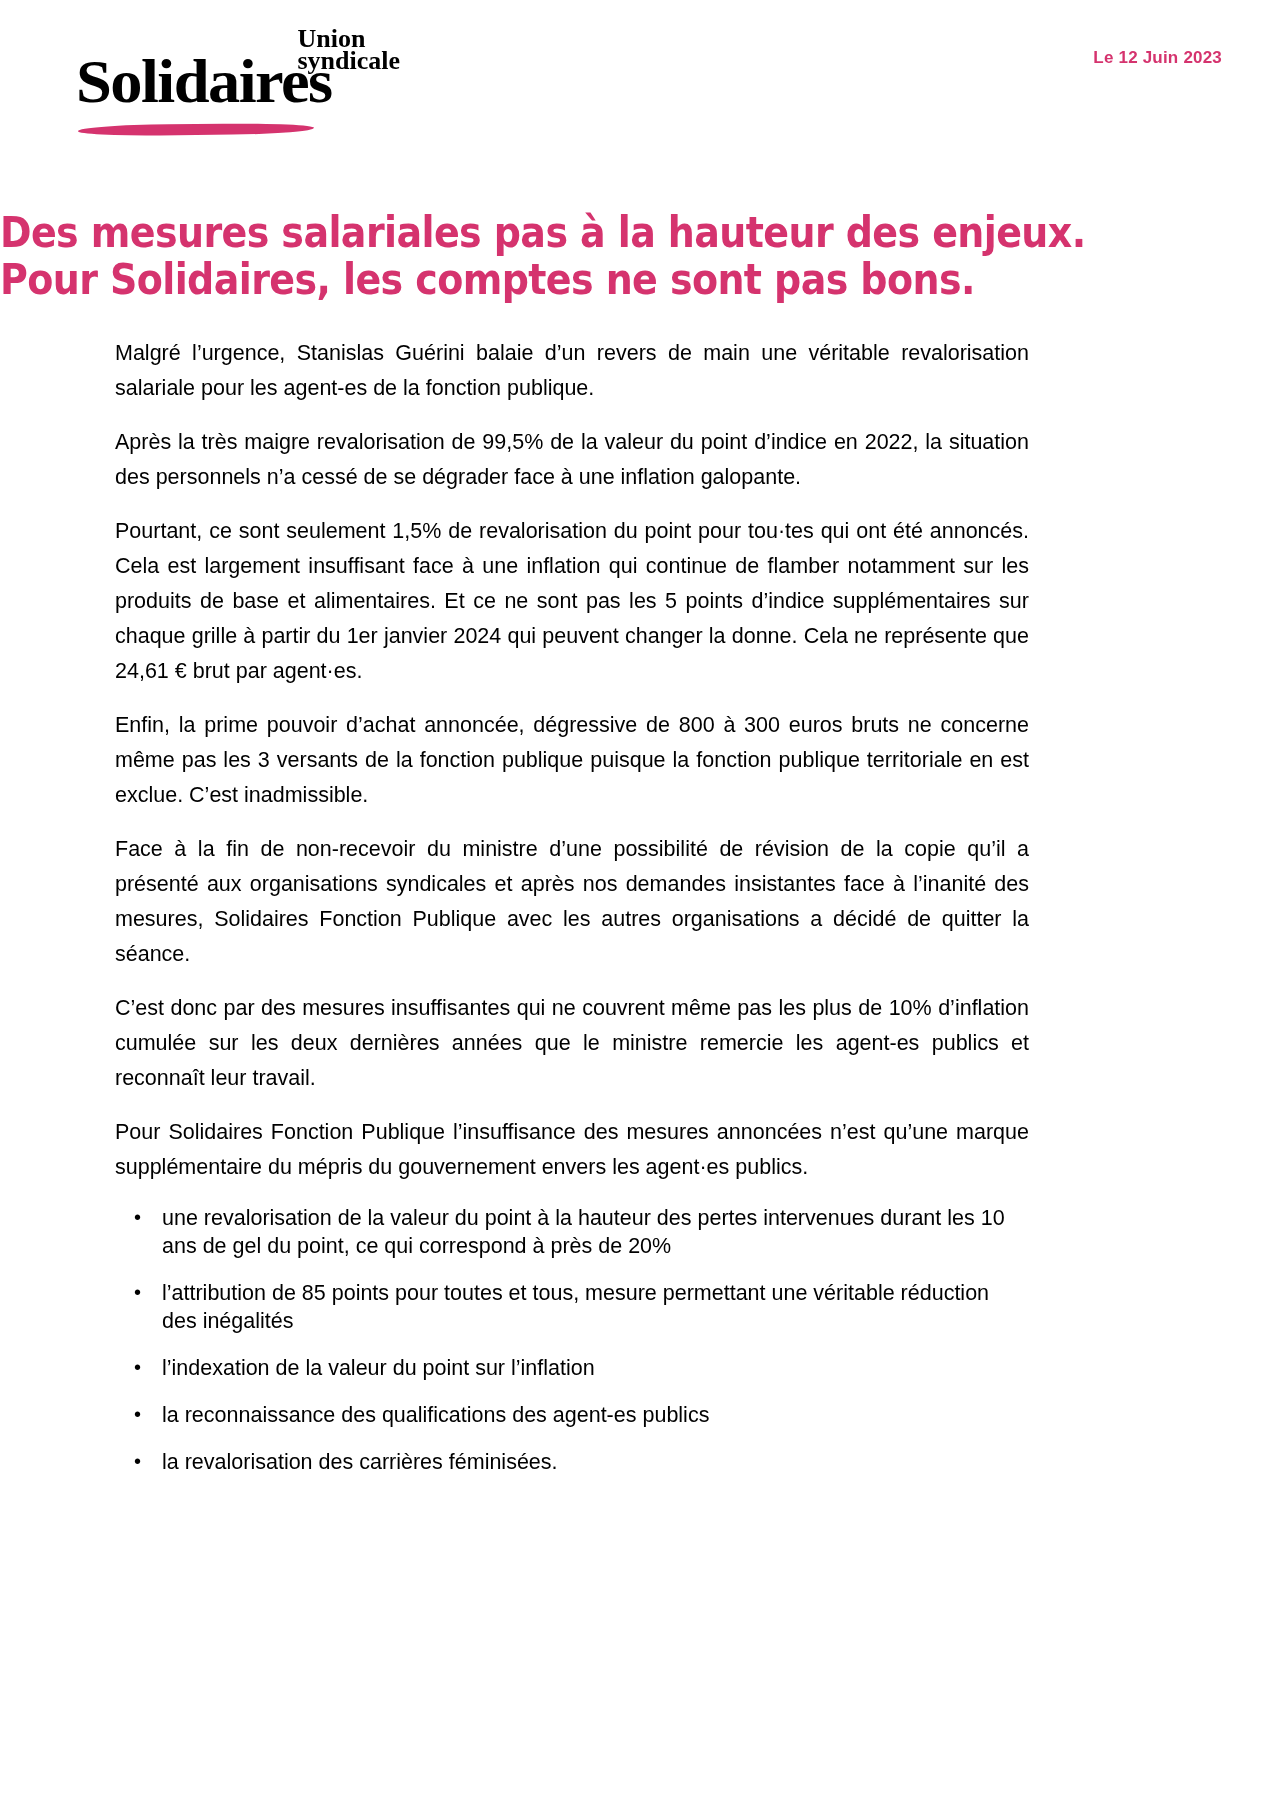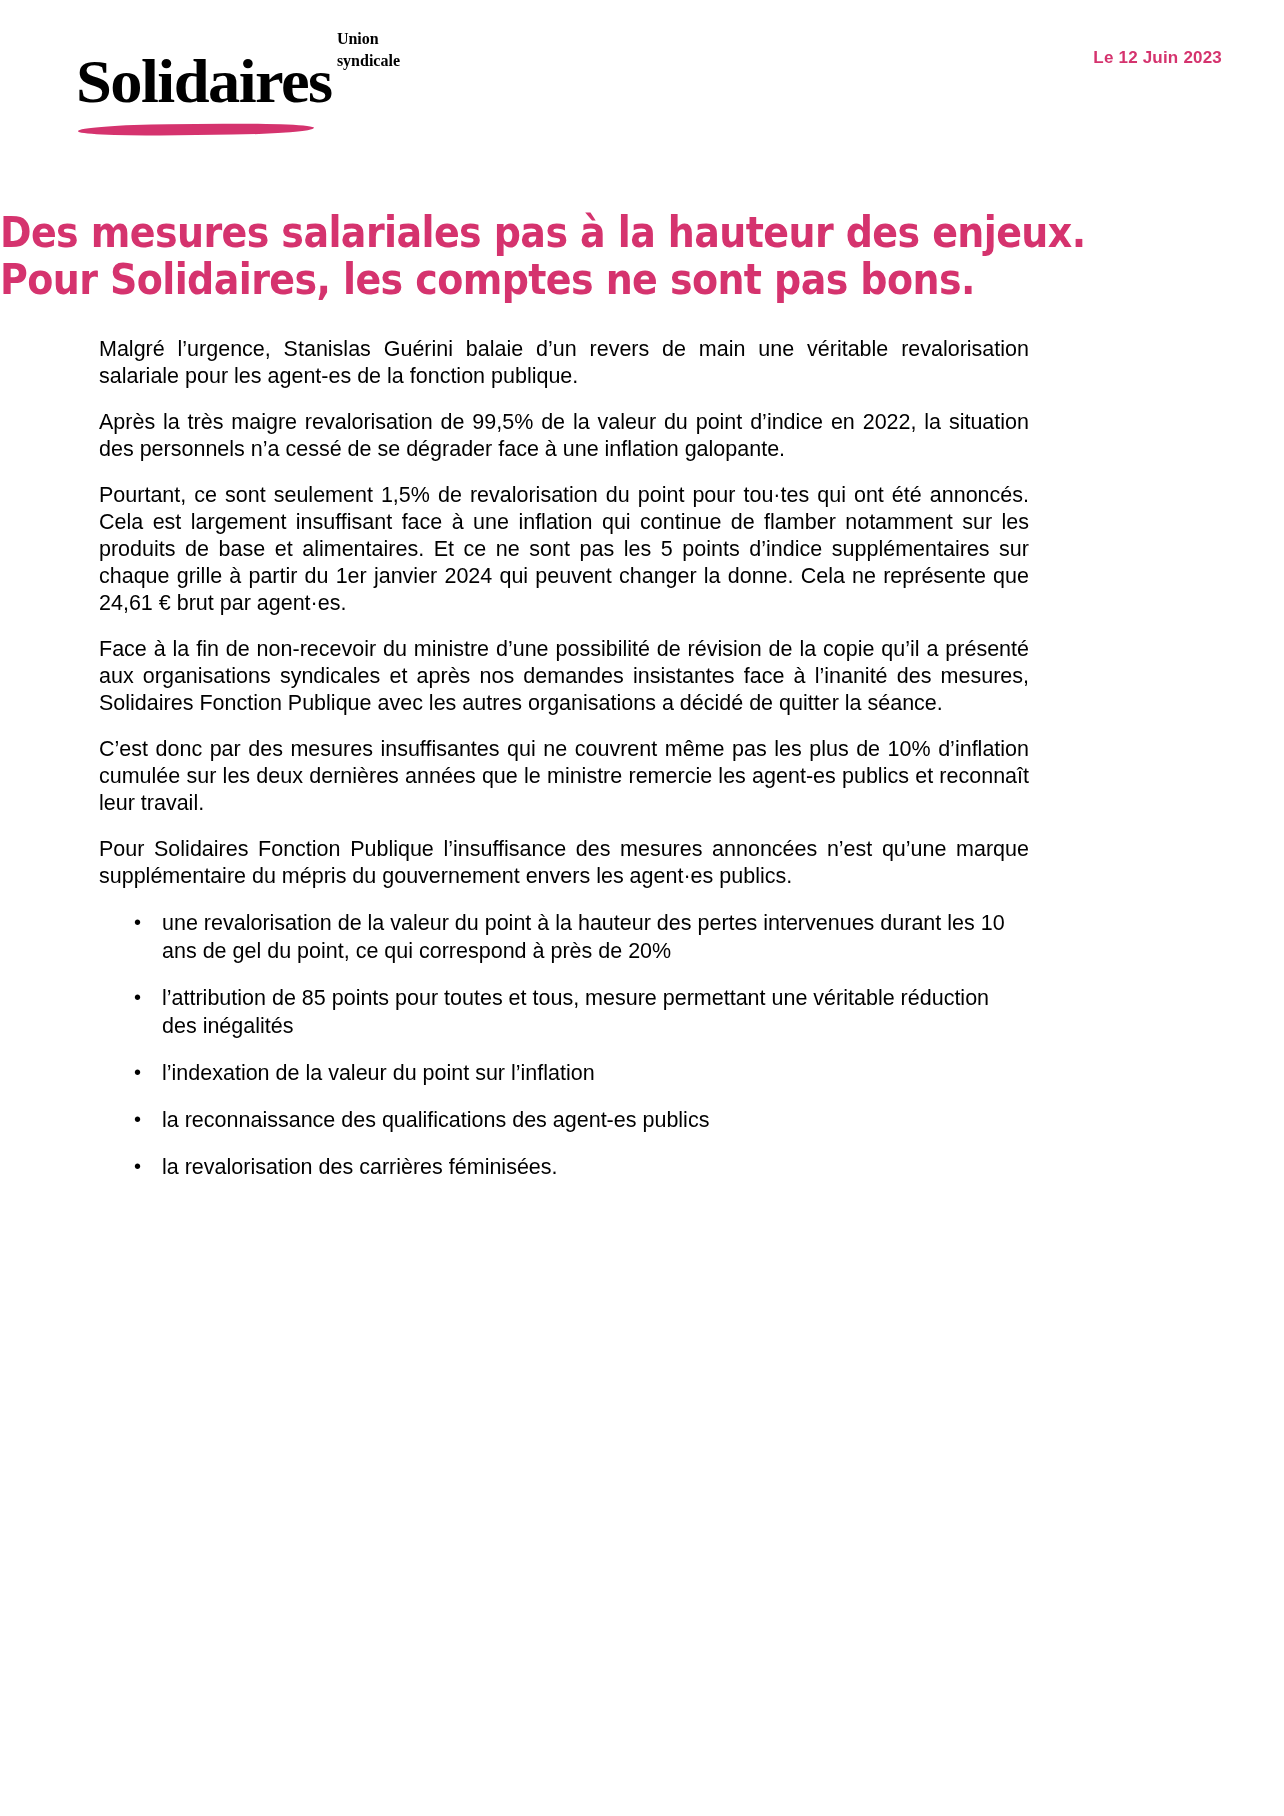--- a/index.html
+++ b/index.html
@@ -36,21 +36,21 @@
     width: 330px;
     height: 110px;
   }
 
   .logo-union {
     position: absolute;
     right: 6px;
     top: 0px;
     font-family: "Liberation Serif", serif;
     font-weight: 700;
-    font-size: 16px;
+    font-size: 26px;
     line-height: 22px;
     color: #000;
     text-align: left;
     letter-spacing: 0px;
   }
 
   .logo-word {
     position: absolute;
     left: 0px;
     top: 22px;
@@ -110,23 +110,23 @@
 
   
   .content {
     position: absolute;
     left: 99px;
     top: 336px;
     width: 930px;
   }
 
   p.para {
-    margin: 0 0 19px 0;
+    margin: 0 0 19px 16px;
     font-size: 21.5px;
-    line-height: 27px;
+    line-height: 35px;
     text-align: justify;
     text-justify: inter-word;
     color: #000;
     hyphens: none;
   }
   p.para.nojust {
     text-align: left;
   }
   p.para:last-child { margin-bottom: 0; }
 
@@ -175,20 +175,21 @@
   <div class="title-block">
     <div class="title-line l1">Des mesures salariales pas à la hauteur des enjeux.</div>
     <div class="title-line l2">Pour Solidaires, les comptes ne sont pas bons.</div>
   </div>
 
   <div class="content">
 
     <p class="para">Malgré l’urgence, Stanislas Guérini balaie d’un revers de main une véritable revalorisation salariale pour les agent-es de la fonction publique.</p>
     <p class="para">Après la très maigre revalorisation de 99,5% de la valeur du point d’indice en 2022, la situation des personnels n’a cessé de se dégrader face à une inflation galopante.</p>
     <p class="para">Pourtant, ce sont seulement 1,5% de revalorisation du point pour tou·tes qui ont été annoncés. Cela est largement insuffisant face à une inflation qui continue de flamber notamment sur les produits de base et alimentaires. Et ce ne sont pas les 5 points d’indice supplémentaires sur chaque grille à partir du 1er janvier 2024 qui peuvent changer la donne. Cela ne représente que 24,61 € brut par agent·es.</p>
+    <p class="para">Enfin, la prime pouvoir d’achat annoncée, dégressive de 800 à 300 euros bruts ne concerne même pas les 3 versants de la fonction publique puisque la fonction publique territoriale en est exclue. C’est inadmissible.</p>
     <p class="para">Face à la fin de non-recevoir du ministre d’une possibilité de révision de la copie qu’il a présenté aux organisations syndicales et après nos demandes insistantes face à l’inanité des mesures, Solidaires Fonction Publique avec les autres organisations a décidé de quitter la séance.</p>
     <p class="para">C’est donc par des mesures insuffisantes qui ne couvrent même pas les plus de 10% d’inflation cumulée sur les deux dernières années que le ministre remercie les agent-es publics et reconnaît leur travail.</p>
     <p class="para">Pour Solidaires Fonction Publique l’insuffisance des mesures annoncées n’est qu’une marque supplémentaire du mépris du gouvernement envers les agent·es publics.</p>
 
     <ul class="demands">
       <li>
         <span class="bullet">•</span>
         <span>une revalorisation de la valeur du point à la hauteur des pertes intervenues durant les 10 ans de gel du point, ce qui correspond à près de 20%</span>
       </li>
       <li>

